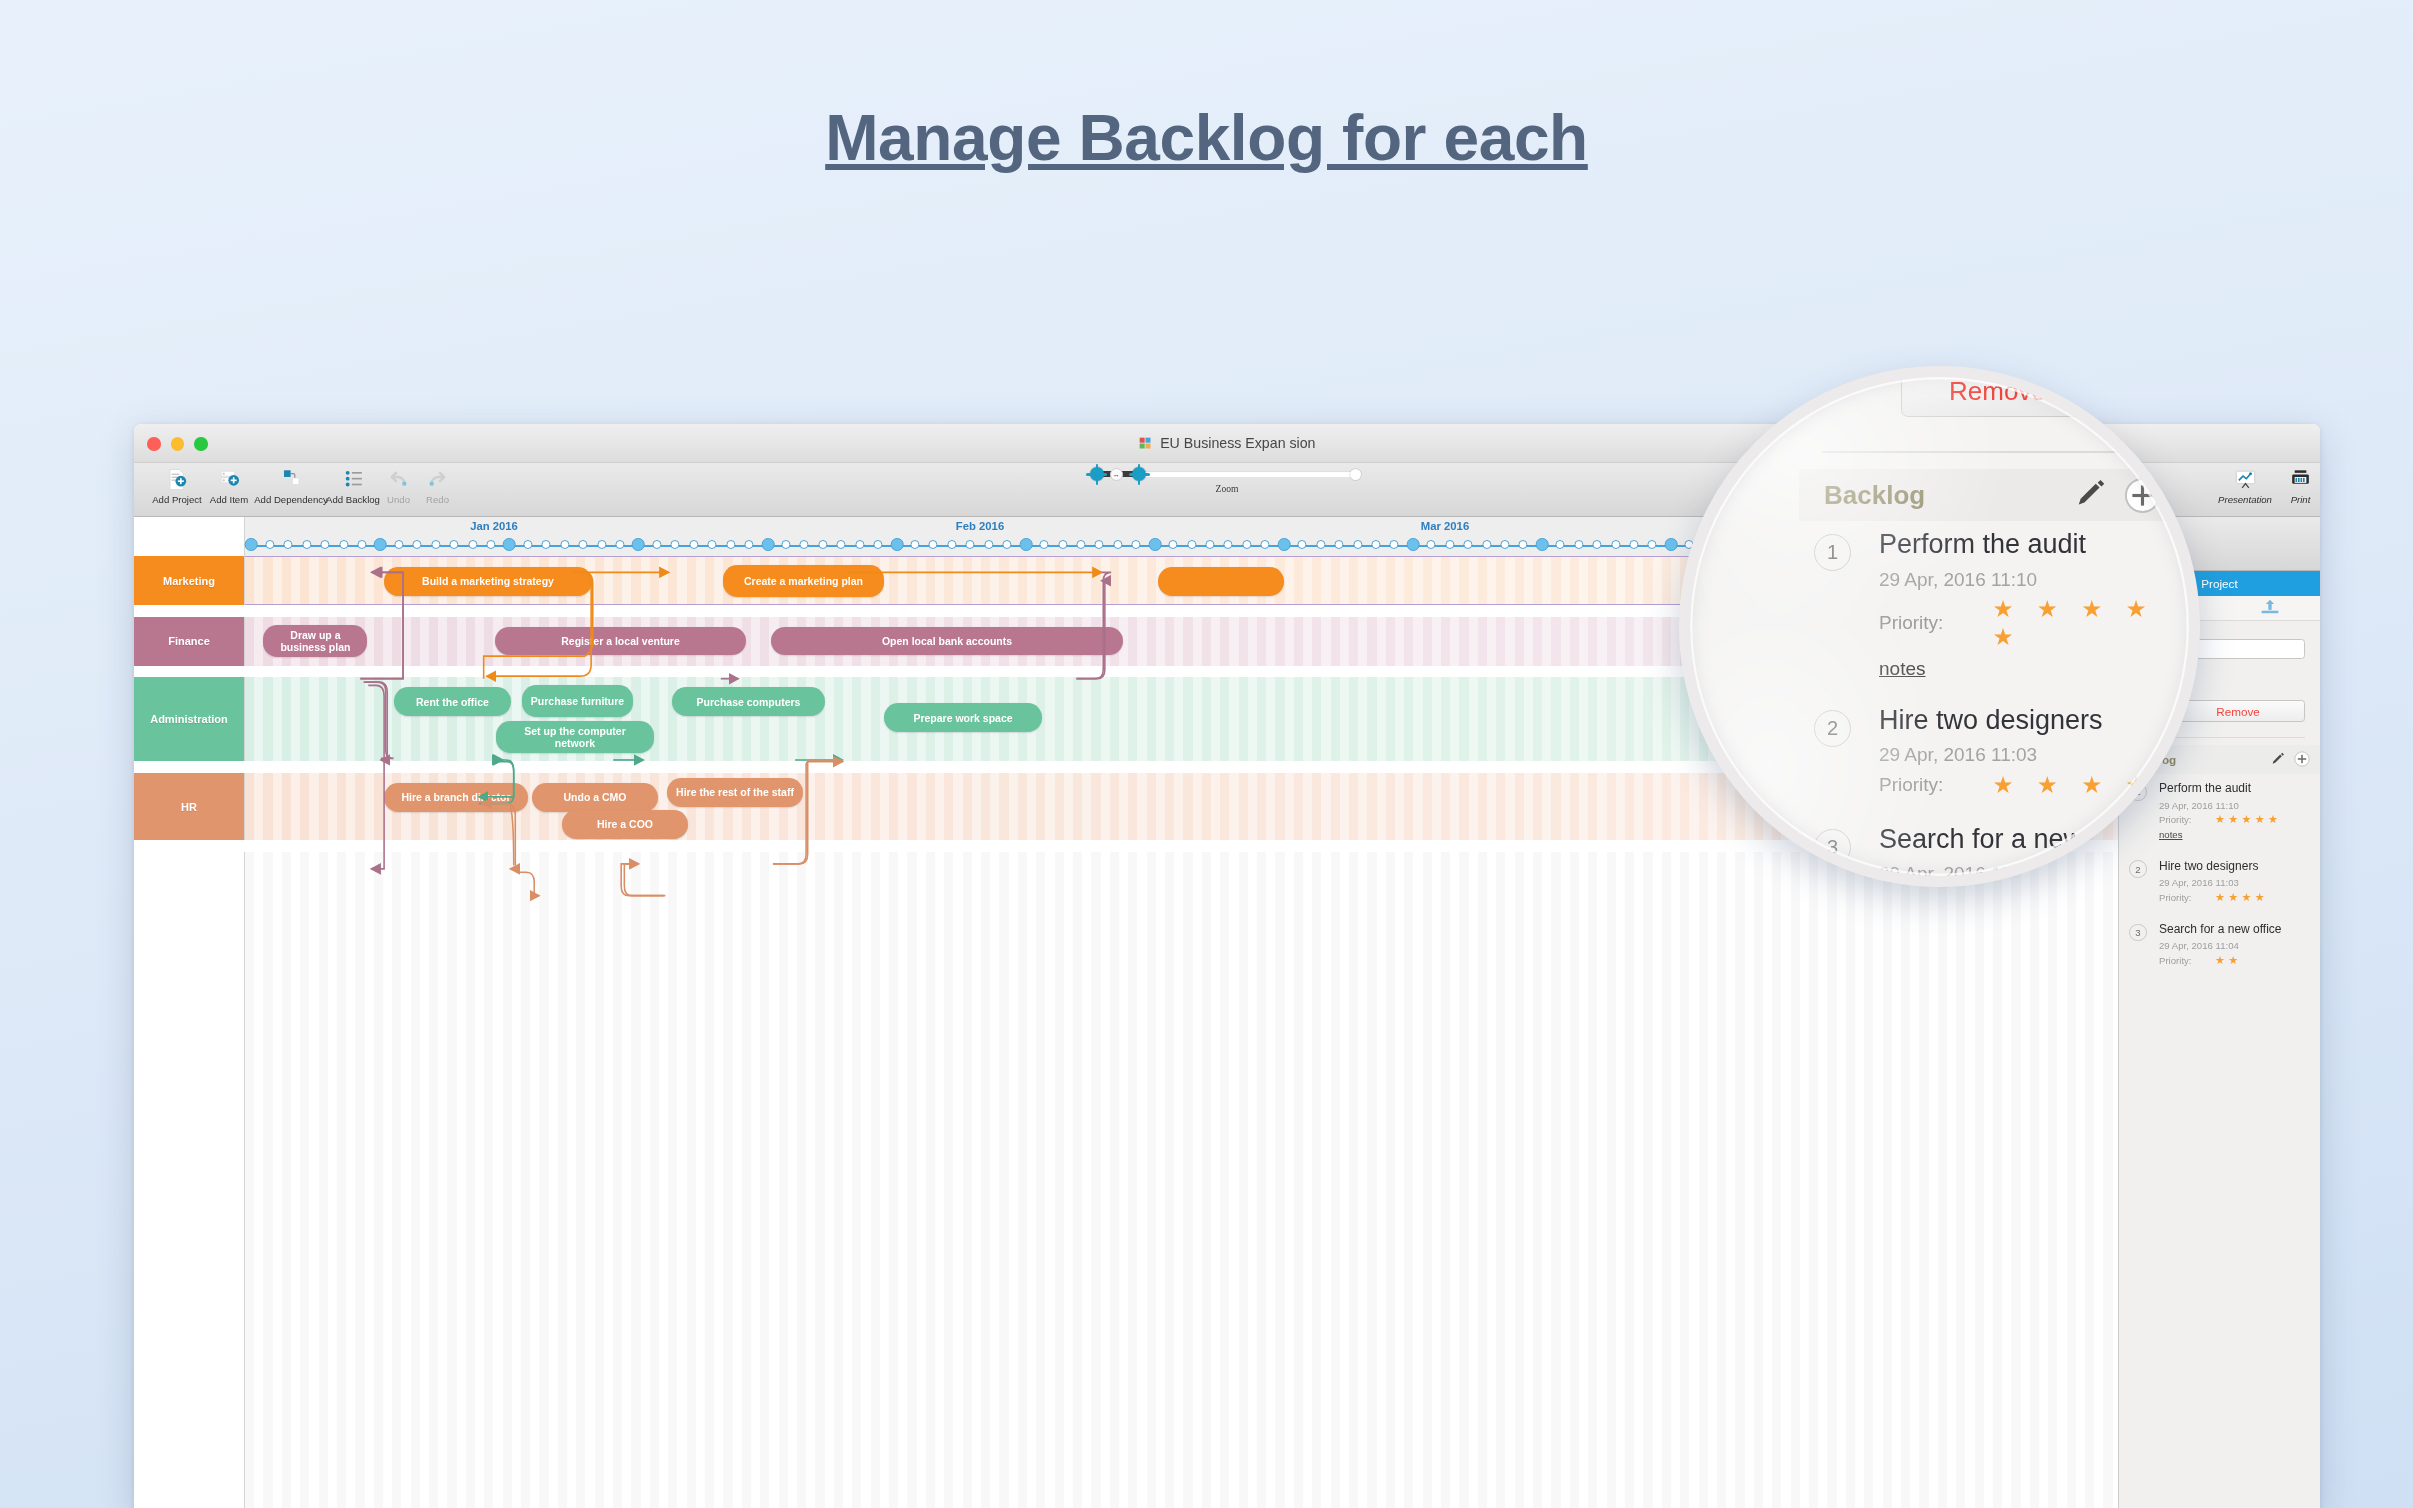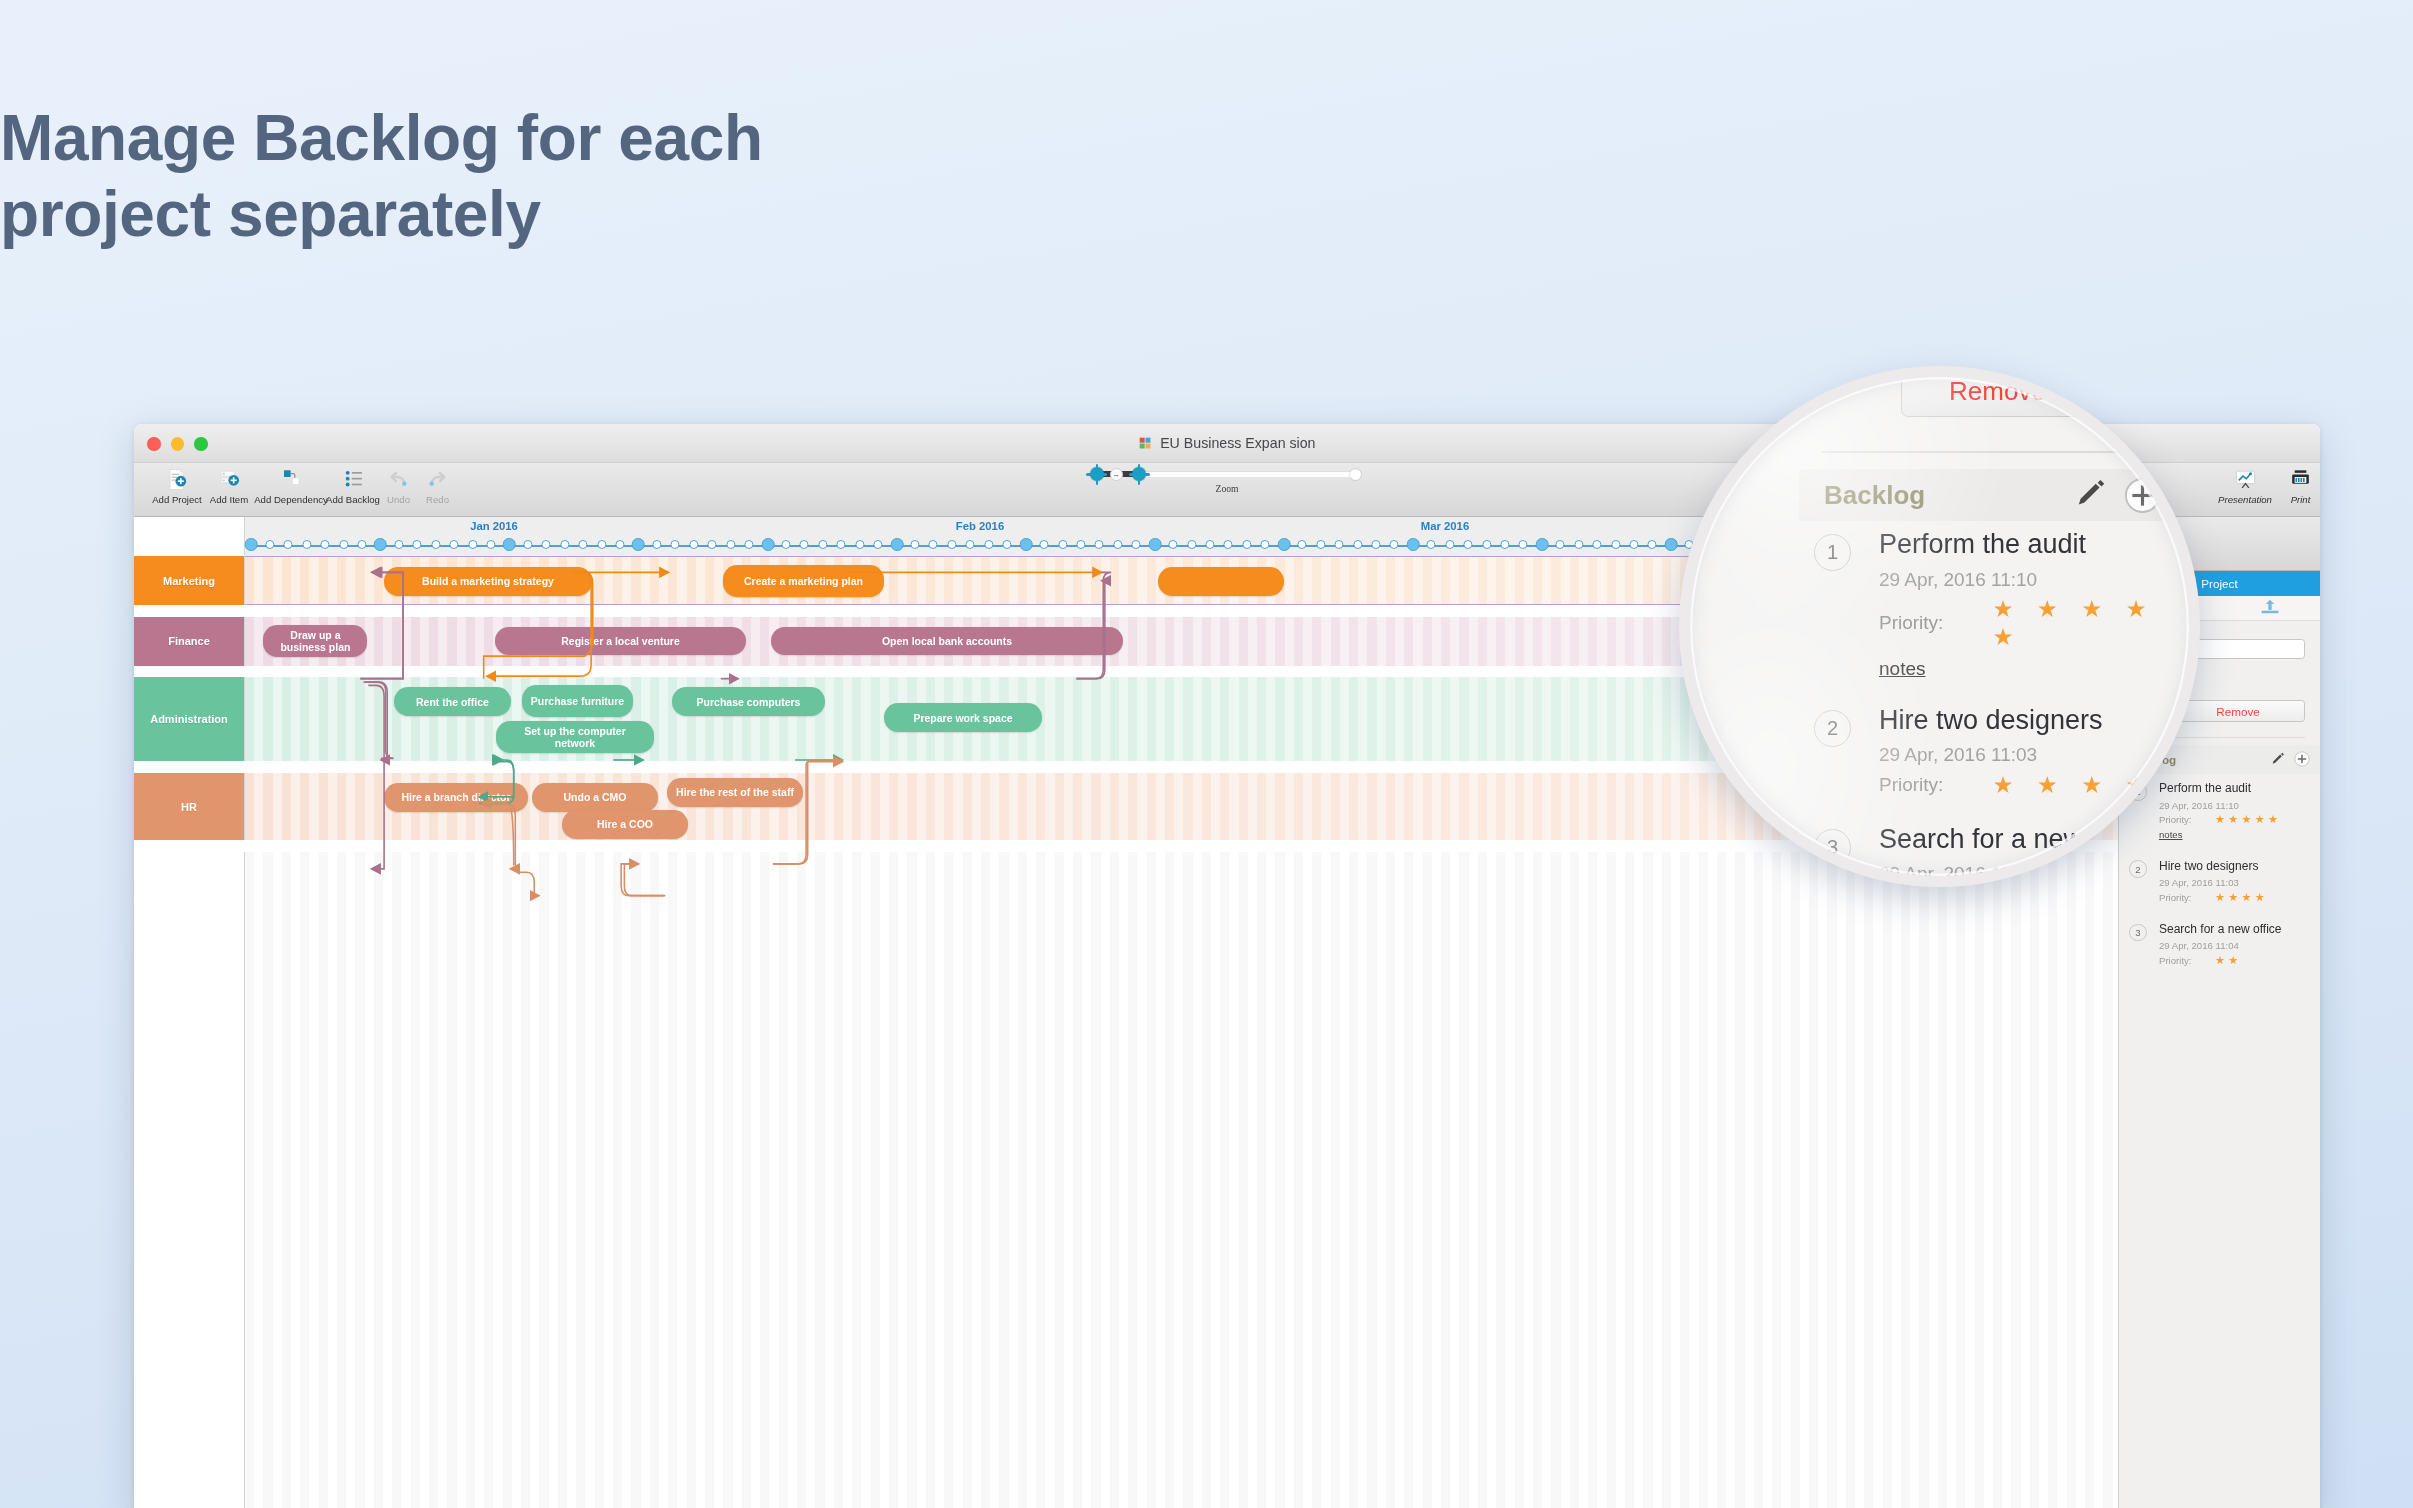--- a/index.html
+++ b/index.html
@@ -6,23 +6,23 @@
   html, body { width: 2413px; height: 1508px; overflow: hidden; }
   body {
     font-family: "Liberation Sans", sans-serif;
     background: linear-gradient(170deg, #e8f1fb 0%, #dfeaf8 45%, #cfe0f4 100%);
     position: relative;
   }
 
   
   #hero {
     position: absolute; top: 101px; left: 0; width: 2413px;
-    text-align: left;
+    text-align: center;
     font-size: 64px; font-weight: bold; line-height: 1.18;
-    color: #54657f; letter-spacing: -0.4px;
+    color: #54657f; letter-spacing: -0.4px; text-decoration: underline;
   }
   #hero .line { display: block; }
 
   
   #appwin {
     position: absolute; left: 134px; top: 424px;
     width: 2186px; height: 1089px;
     background: #ffffff;
     border-radius: 7.5px 7.5px 0 0;
     box-shadow: 0 10px 37px rgba(60,85,120,.22), 0 1.7px 5px rgba(60,85,120,.14);
@@ -265,21 +265,20 @@
   #mag .innerring {
     position: absolute; inset: 0; border-radius: 50%; pointer-events: none;
     box-shadow: inset 0 0 0 2.5px rgba(255,255,255,.75), inset 0 0 18.4px rgba(120,130,140,.18);
   }
 </style>
 </head>
 <body>
 
 <div id="hero">
   <span class="line">Manage Backlog for each</span>
-  <span class="line">project separately</span>
 </div>
 
 <div id="appwin">
 
   <div class="titlebar">
     <div class="lights">
       <div class="light l-close"></div>
       <div class="light l-min"></div>
       <div class="light l-max"></div>
     </div>

